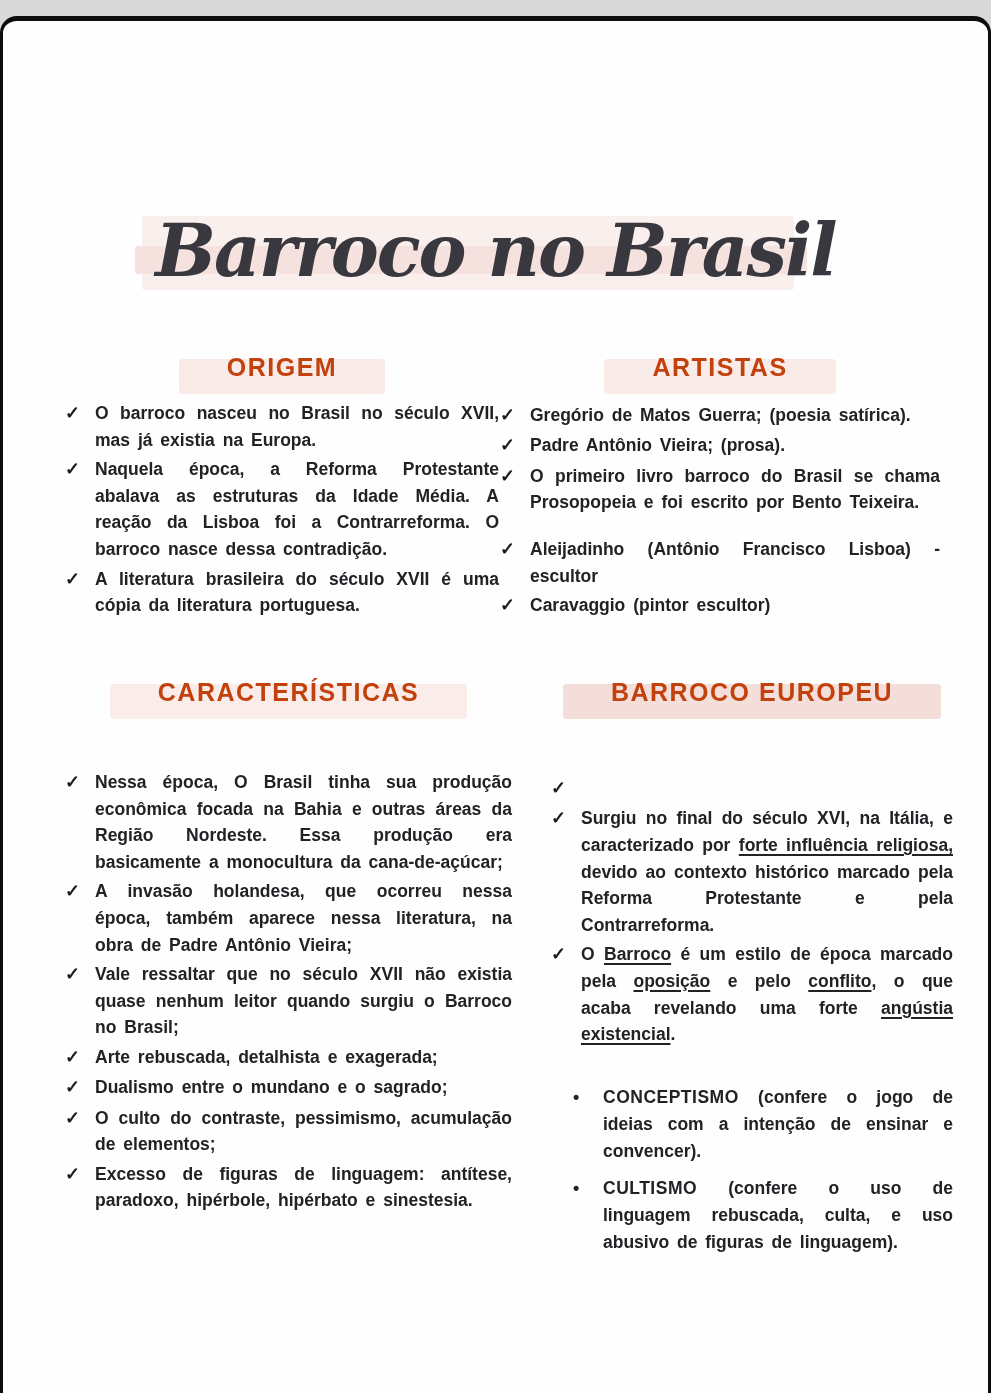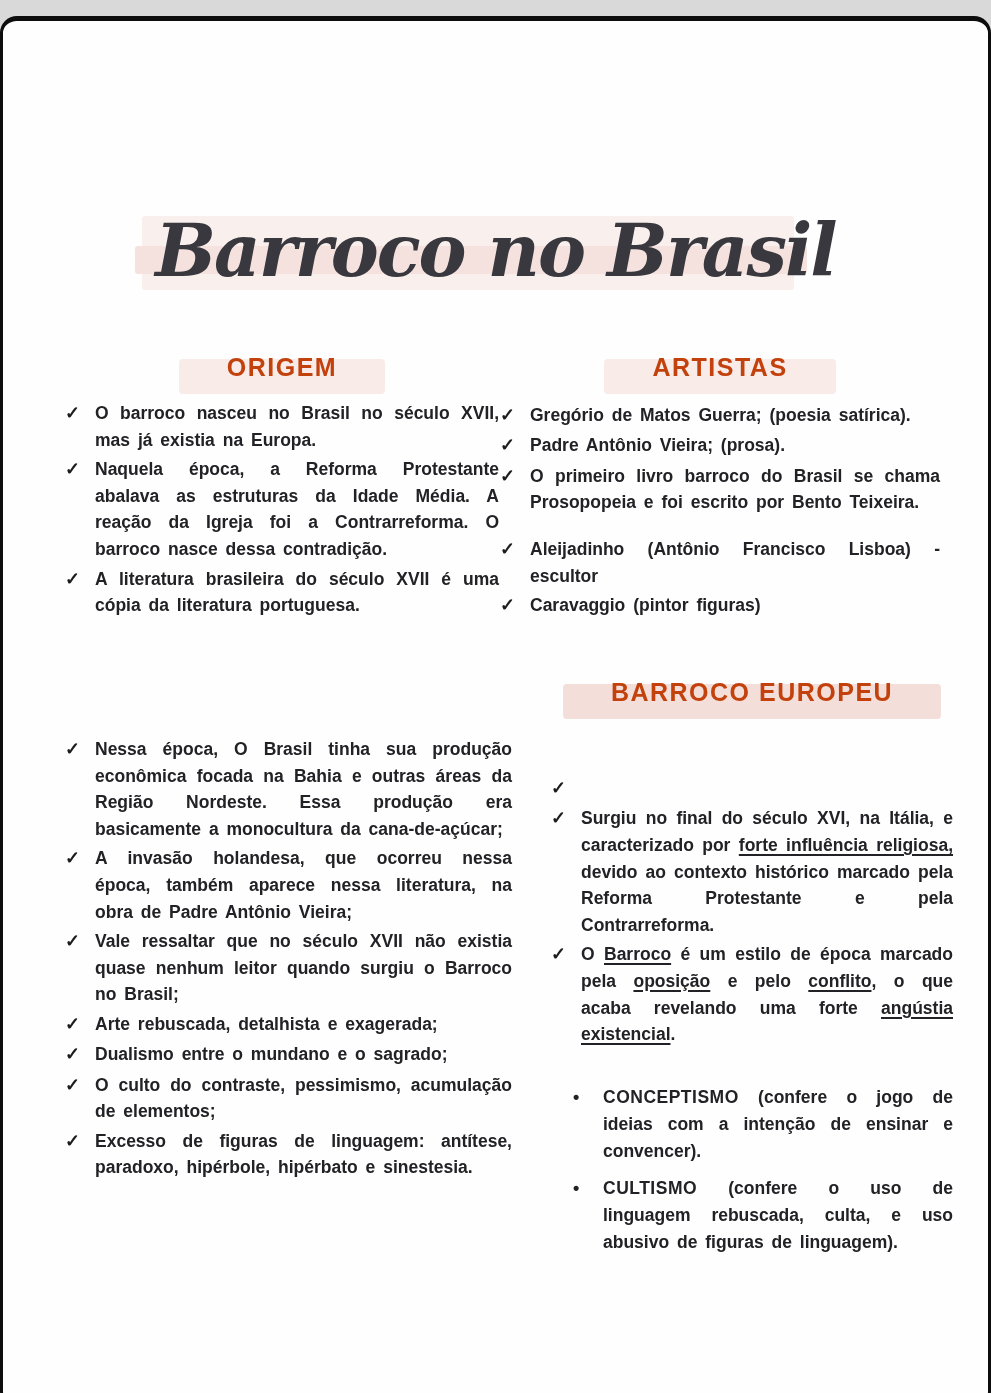--- a/index.html
+++ b/index.html
@@ -125,21 +125,21 @@
         <span>ORIGEM</span>
       </span>
     </div>
     <ul class="check-list">
       <li>
         <span class="check">✓</span>
         <span class="txt">O barroco nasceu no Brasil no século XVII, mas já existia na Europa.</span>
       </li>
       <li>
         <span class="check">✓</span>
-        <span class="txt">Naquela época, a Reforma Protestante abalava as estruturas da Idade Média. A reação da Igreja foi a Contrarreforma. O barroco nasce dessa contradição.</span>
+        <span class="txt">Naquela época, a Reforma Protestante abalava as estruturas da Idade Média. A reação da Lisboa foi a Contrarreforma. O barroco nasce dessa contradição.</span>
       </li>
       <li>
         <span class="check">✓</span>
         <span class="txt">A literatura brasileira do século XVII é uma cópia da literatura portuguesa.</span>
       </li>
     </ul>
   </div>
 
   <div class="section" id="sec-artistas">
     <div class="sec-head-row">
@@ -160,26 +160,32 @@
       <li>
         <span class="check">✓</span>
         <span class="txt">O primeiro livro barroco do Brasil se chama Prosopopeia e foi escrito por Bento Teixeira.</span>
       </li>
       <li class="gap-top">
         <span class="check">✓</span>
         <span class="txt">Aleijadinho (Antônio Francisco Lisboa) - escultor</span>
       </li>
       <li>
         <span class="check">✓</span>
-        <span class="txt">Caravaggio (pintor figuras)</span>
+        <span class="txt">Caravaggio (pintor escultor)</span>
       </li>
     </ul>
   </div>
 
   <div class="section" id="sec-caracteristicas">
+    <div class="sec-head-row">
+      <span class="sec-heading">
+        <span class="hl hl-b"></span>
+        <span>CARACTERÍSTICAS</span>
+      </span>
+    </div>
     <ul class="check-list">
       <li>
         <span class="check">✓</span>
         <span class="txt">Nessa época, O Brasil tinha sua produção econômica focada na Bahia e outras áreas da Região Nordeste. Essa produção era basicamente a monocultura da cana-de-açúcar;</span>
       </li>
       <li>
         <span class="check">✓</span>
         <span class="txt">A invasão holandesa, que ocorreu nessa época, também aparece nessa literatura, na obra de Padre Antônio Vieira;</span>
       </li>
       <li>

